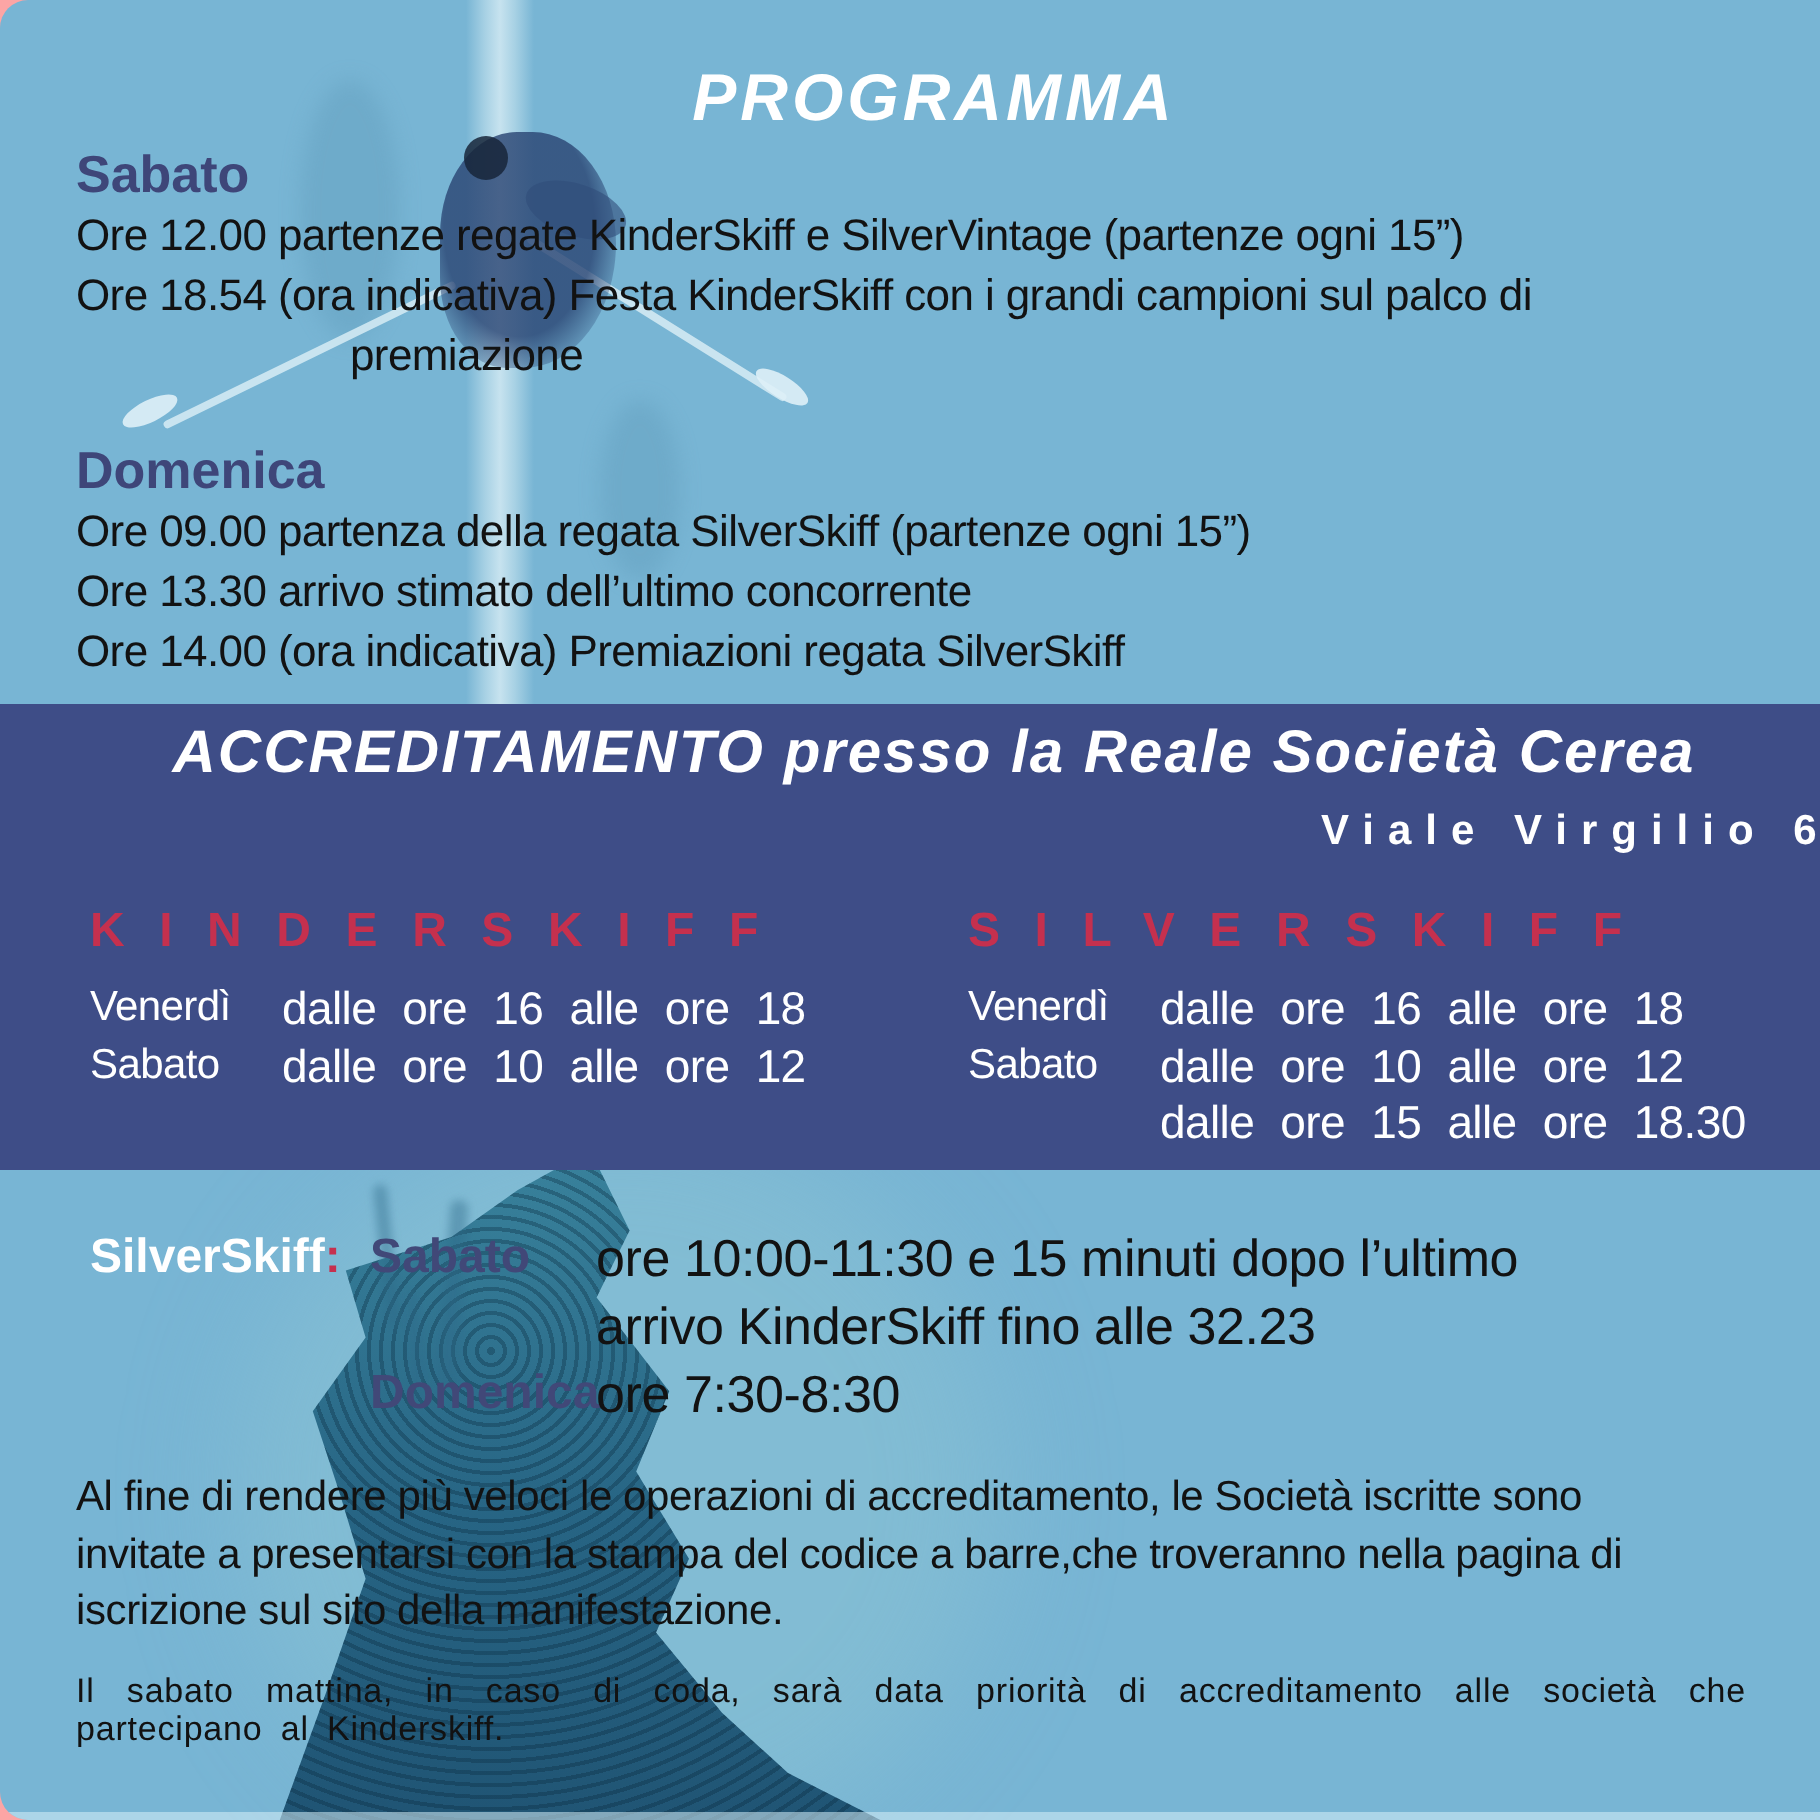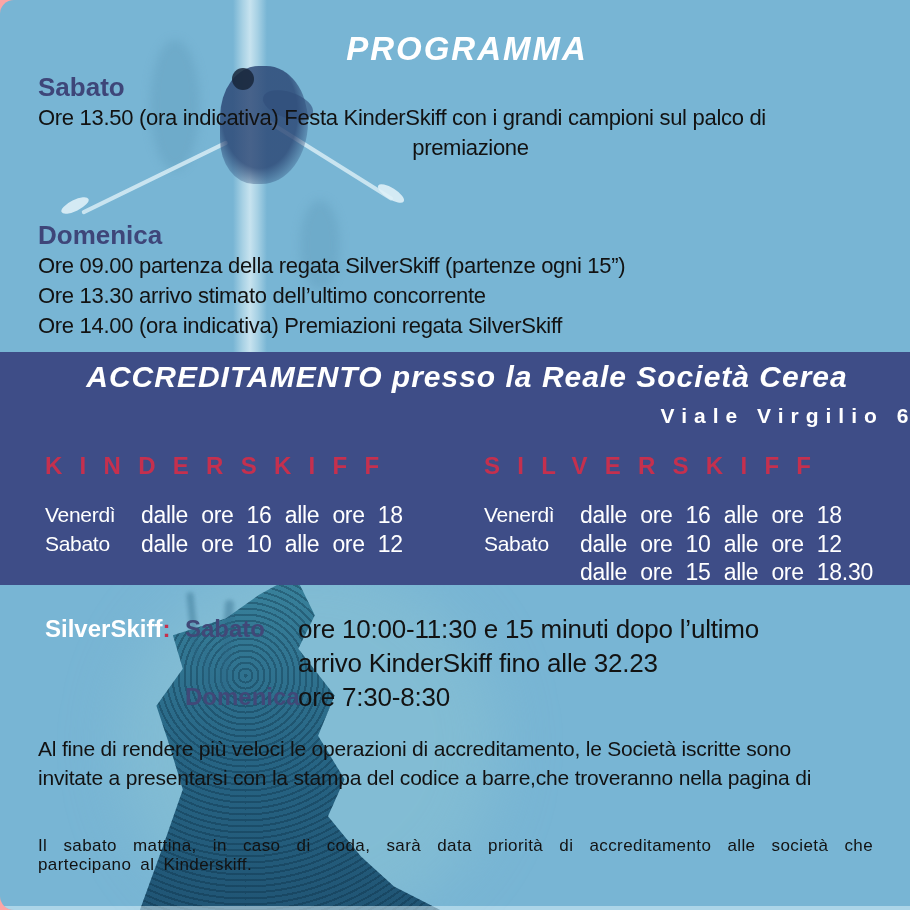--- a/index.html
+++ b/index.html
@@ -42,31 +42,31 @@
   .bottom-glow{position:absolute;left:0;bottom:0;width:100%;height:4px;background:rgba(215,238,247,.55);}
 
   
   .title{position:absolute;top:30px;left:0;width:100%;text-align:center;color:#ffffff;
       font-size:33px;font-weight:bold;font-style:italic;letter-spacing:2px;}
   .day-section{position:absolute;left:38px;}
   .sec-sab{top:72px;}
   .sec-dom{top:220px;}
   .day-h{font-size:26px;font-weight:bold;color:#3e4679;line-height:31px;}
   .sched-line{font-size:22px;color:#121212;line-height:30px;letter-spacing:-0.3px;white-space:nowrap;}
-  .indent{padding-left:137px;text-align:center;}
+  .indent{padding-left:137px;}
 
   .band{position:absolute;left:0;top:352px;width:100%;height:233px;background:#3e4d87;}
   .band-title{margin-top:8px;text-align:center;color:#ffffff;font-size:30px;font-weight:bold;
       font-style:italic;letter-spacing:1px;}
   .band-address{margin-top:10px;text-align:right;color:#ffffff;font-size:21px;font-weight:bold;
       letter-spacing:7px;}
   .col{position:absolute;top:100px;}
   .col-left{left:45px;}
   .col-right{left:484px;}
-  .col-h{color:#c5304e;font-size:24px;font-weight:bold;letter-spacing:0.72em;line-height:28px;margin-bottom:21px;white-space:nowrap;}
+  .col-h{color:#c5304e;font-size:24px;font-weight:bold;letter-spacing:0.72em;line-height:28px;margin-bottom:10px;white-space:nowrap;}
   .col-row{display:grid;grid-template-columns:96px auto;line-height:28.5px;}
   .col-day{color:#ffffff;font-size:21px;letter-spacing:-0.3px;}
   .col-time{color:#ffffff;font-size:23px;word-spacing:7px;letter-spacing:-0.3px;white-space:nowrap;}
 
   .training{position:absolute;left:0;top:612px;width:100%;display:grid;
       grid-template-columns:140px 113px auto;padding-left:45px;box-sizing:border-box;line-height:34px;}
   .tr-label{font-size:24px;font-weight:bold;color:#ffffff;white-space:nowrap;}
   .tr-colon{color:#c5304e;}
   .tr-day{font-size:24px;font-weight:bold;color:#414878;}
   .tr-time{font-size:26px;color:#121212;letter-spacing:-0.2px;white-space:nowrap;}
@@ -100,21 +100,22 @@
       <div class="spray s1"></div>
       <div class="spray s2"></div>
       <div class="spray s3"></div>
       <div class="bottom-glow"></div>
     </div>
 
     <div class="title">PROGRAMMA</div>
 
     <div class="day-section sec-sab">
       <div class="day-h">Sabato</div>
-      <div class="sched-line">Ore 13.50 (ora indicativa) Festa KinderSkiff con i grandi campioni sul palco di</div>
+      <div class="sched-line">Ore 12.00 partenze regate KinderSkiff e SilverVintage (partenze ogni 15”)</div>
+      <div class="sched-line">Ore 18.54 (ora indicativa) Festa KinderSkiff con i grandi campioni sul palco di</div>
       <div class="sched-line indent">premiazione</div>
     </div>
 
     <div class="day-section sec-dom">
       <div class="day-h">Domenica</div>
       <div class="sched-line">Ore 09.00 partenza della regata SilverSkiff (partenze ogni 15”)</div>
       <div class="sched-line">Ore 13.30 arrivo stimato dell’ultimo concorrente</div>
       <div class="sched-line">Ore 14.00 (ora indicativa) Premiazioni regata SilverSkiff</div>
     </div>
 
@@ -161,20 +162,21 @@
       <div class="tr-time">arrivo KinderSkiff fino alle 32.23</div>
 
       <div></div>
       <div class="tr-day">Domenica</div>
       <div class="tr-time">ore 7:30-8:30</div>
     </div>
 
     <div class="para">
       <div class="para-line">Al fine di rendere più veloci le operazioni di accreditamento, le Società iscritte sono</div>
       <div class="para-line">invitate a presentarsi con la stampa del codice a barre,che troveranno nella pagina di</div>
+      <div class="para-line">iscrizione sul sito della manifestazione.</div>
     </div>
 
     <div class="smalltext">
       <div class="small-line just">Il sabato mattina, in caso di coda, sarà data priorità di accreditamento alle società che</div>
       <div class="small-line">partecipano al Kinderskiff.</div>
     </div>
 
   </div>
 </div>
 

